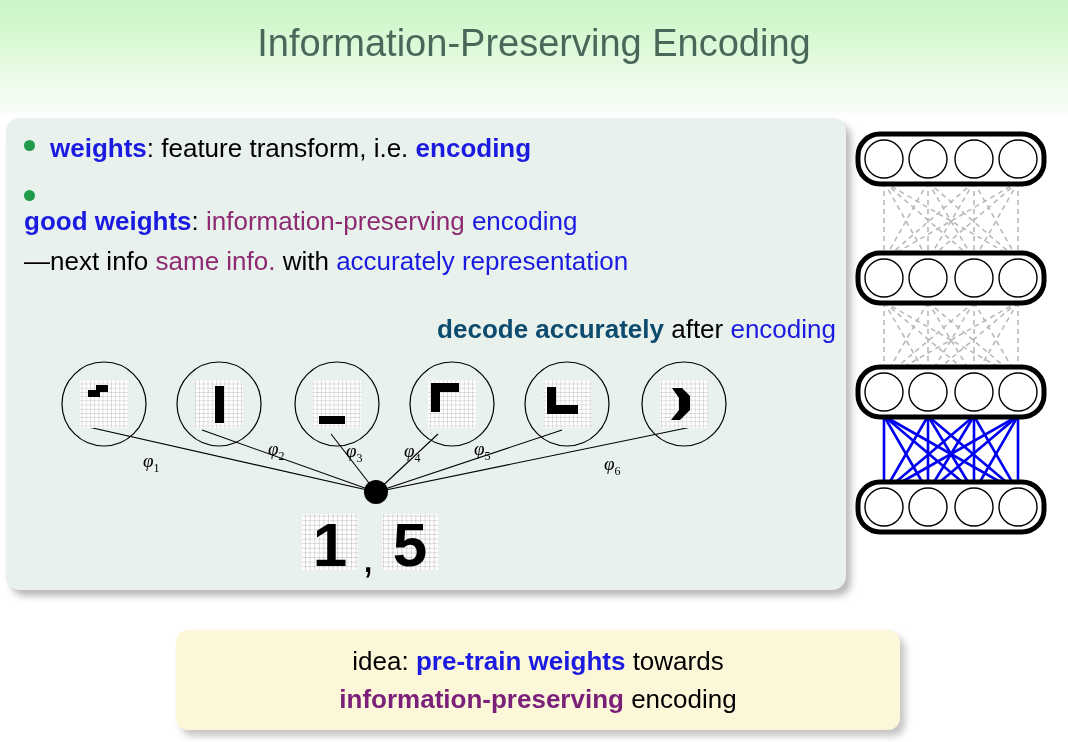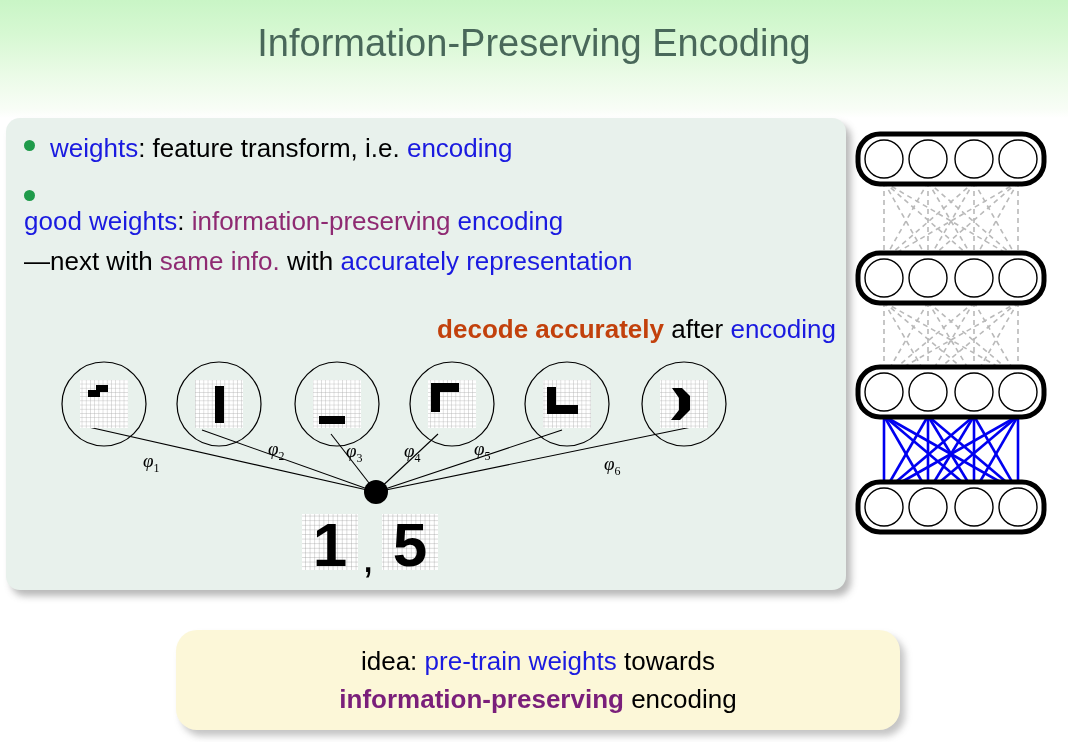--- a/index.html
+++ b/index.html
@@ -66,25 +66,25 @@
     border-radius: 50%;
     background: #1f9b4a;
     margin-top: 12px;
     margin-right: 15px;
   }
   .bullet-text {
     font-size: 26px;
     line-height: 40px;
     color: #000000;
   }
-  .b-blue   { color: #1a1ae0; font-weight: normal; }
+  .b-blue   { color: #1a1ae0; font-weight: bold; }
   .b-bluen  { color: #1a1ae0; }
   .b-purple { color: #7a1f7a; font-weight: bold; }
   .b-purplen{ color: #8e2a72; }
-  .b-red    { color: #c2410c; font-weight: bold; }
+  .b-red    { color: #0c4a6e; font-weight: bold; }
   .b-black  { color: #000000; }
 
   #bullet-1 { top: 128px; }
   #bullet-2 { top: 178px; flex-direction: column; }
   #bullet-3 { top: 272px; }
 
   #decode-line {
     position: absolute;
     left: 24px; top: 314px;
     width: 812px;
@@ -112,21 +112,21 @@
 
   
   #network { position: absolute; left: 852px; top: 120px; width: 208px; height: 420px; }
 
   
   #idea-box {
     position: absolute;
     left: 176px; top: 630px;
     width: 724px; height: 100px;
     background: #fcf7d8;
-    border-radius: 21px;
+    border-radius: 12px;
     box-shadow: 5px 6px 7px rgba(110,110,110,.4);
     display: flex;
     flex-direction: column;
     align-items: center;
     justify-content: center;
   }
   .idea-line {
     font-size: 26px;
     line-height: 38px;
     color: #000;
@@ -150,21 +150,21 @@
     <span class="bullet-dot"></span>
     <span class="bullet-text">
       <span class="b-blue">weights</span><span class="b-black">: feature transform, i.e. </span><span class="b-blue">encoding</span>
     </span>
   </div>
 
   <div class="bullet-row" id="bullet-2">
     <span class="bullet-dot"></span>
     <span class="bullet-text">
       <span class="b-blue">good weights</span><span class="b-black">: </span><span class="b-purplen">information-preserving</span><span class="b-bluen"> encoding</span><br>
-      <span class="b-black">—next with </span><span class="b-purplen">same info.</span><span class="b-black"> with </span><span class="b-bluen">accurately representation</span>
+      <span class="b-black">—next info </span><span class="b-purplen">same info.</span><span class="b-black"> with </span><span class="b-bluen">accurately representation</span>
     </span>
   </div>
 
 
   <div id="decode-line">
     <span class="b-red">decode accurately</span><span class="b-black"> after </span><span class="b-bluen">encoding</span>
   </div>
 
   <div id="fan-area">
     <svg id="fan-svg" width="840" height="240" viewBox="0 0 840 240">

